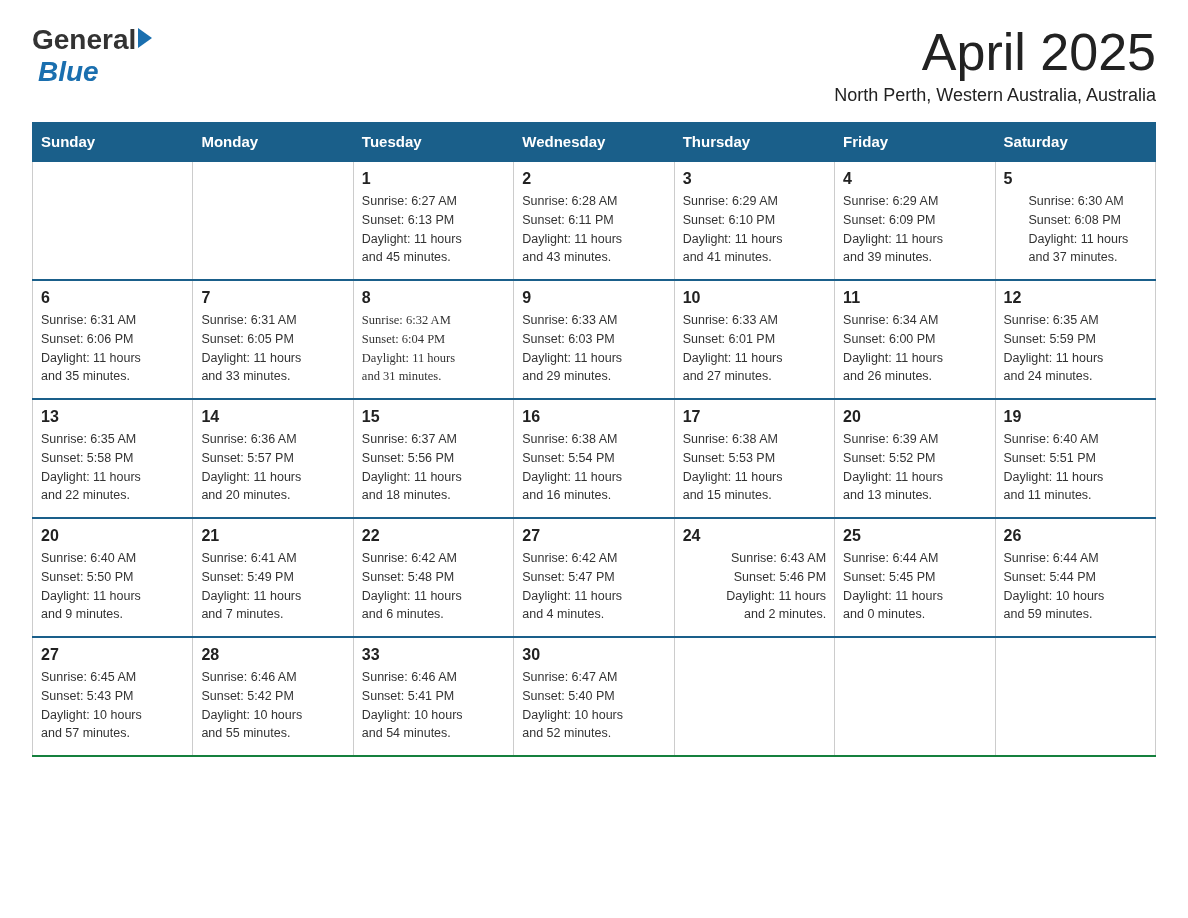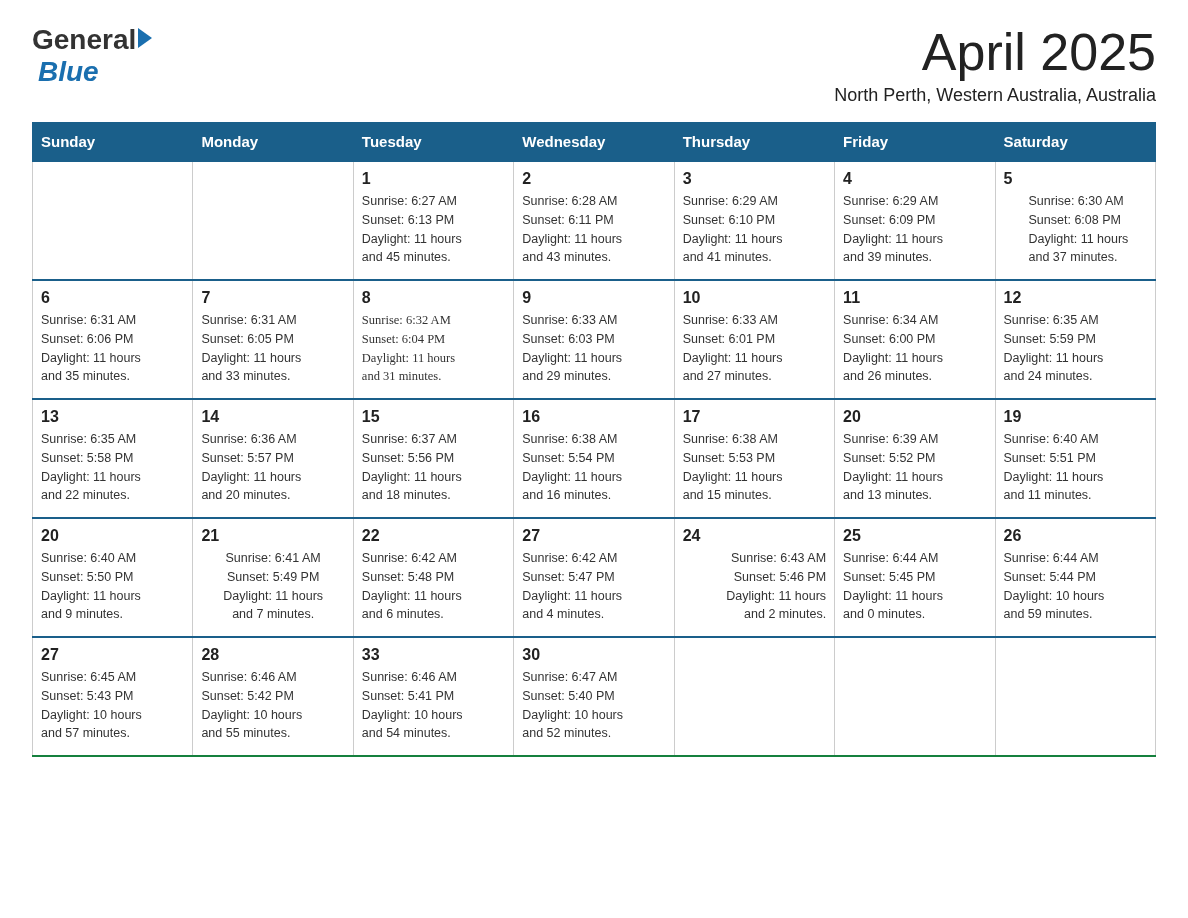--- a/index.html
+++ b/index.html
@@ -281,21 +281,21 @@
       <tr>
         <td>
           <div class="day-number">20</div>
           <div class="day-info" style="white-space: pre-line;">Sunrise: 6:40 AM
 Sunset: 5:50 PM
 Daylight: 11 hours
 and 9 minutes.</div>
         </td>
         <td>
           <div class="day-number">21</div>
-          <div class="day-info" style="white-space: pre-line; text-align: center;">Sunrise: 6:41 AM
+          <div class="day-info" style="white-space: pre-line;">Sunrise: 6:41 AM
 Sunset: 5:49 PM
 Daylight: 11 hours
 and 7 minutes.</div>
         </td>
         <td>
           <div class="day-number">22</div>
           <div class="day-info" style="white-space: pre-line;">Sunrise: 6:42 AM
 Sunset: 5:48 PM
 Daylight: 11 hours
 and 6 minutes.</div>

